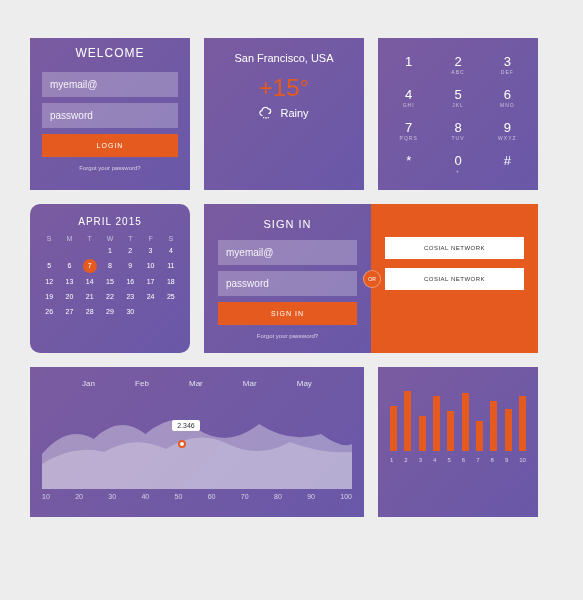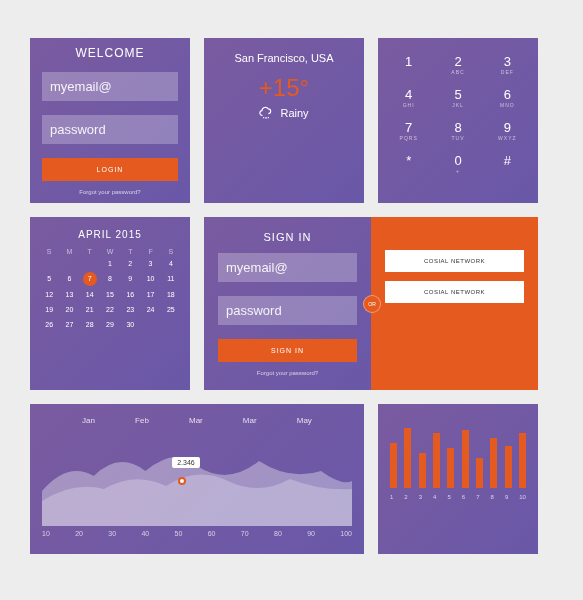--- a/index.html
+++ b/index.html
@@ -1,35 +1,35 @@
 <!DOCTYPE html>
 <html><head>
 <meta charset="utf-8">
 <style>
 * { margin: 0; padding: 0; box-sizing: border-box; }
 body { background: #ededed; font-family: Arial, sans-serif; width: 583px; height: 600px; padding: 38px 30px; }
 .grid { display: grid; grid-template-columns: 160px 160px 160px; gap: 14px 14px; }
 .card { background: linear-gradient(135deg, #7a5ba0 0%, #6958a8 100%); }
 .welcome { padding: 8px 12px; }
 .welcome h1 { color: #fff; font-size: 12px; font-weight: 300; text-align: center; letter-spacing: 1px; margin-bottom: 12px; }
-.input { background: rgba(255,255,255,0.25); border: none; width: 100%; padding: 7px 8px; margin-bottom: 14px; color: #fff; font-size: 13px; }
+.input { background: rgba(255,255,255,0.25); border: none; width: 100%; padding: 7px 8px; margin-bottom: 6px; color: #fff; font-size: 10px; }
 .input::placeholder { color: rgba(255,255,255,0.9); }
 .btn-orange { background: #e55a1f; border: none; width: 100%; padding: 8px; color: #fff; font-size: 7px; letter-spacing: 1px; cursor: pointer; }
 .forgot { color: rgba(255,255,255,0.7); font-size: 6px; text-align: center; margin-top: 8px; display: block; }
 .weather { padding: 14px 10px; text-align: center; }
 .weather .loc { color: #fff; font-size: 11px; font-weight: 300; margin-bottom: 10px; }
 .weather .temp { color: #e55a1f; font-size: 24px; font-weight: 300; text-align: center; }
 .weather .cond { color: #fff; font-size: 11px; margin-top: 4px; }
 .weather .cond-icon { display: inline-block; margin-right: 4px; vertical-align: middle; }
 .keypad { padding: 10px 6px; }
 .keypad-grid { display: grid; grid-template-columns: repeat(3, 1fr); gap: 0; }
 .key { text-align: center; padding: 6px 0; cursor: pointer; }
 .key .num { color: #fff; font-size: 13px; font-weight: 300; }
 .key .letters { color: rgba(255,255,255,0.6); font-size: 5px; letter-spacing: 1px; }
-.calendar { padding: 12px 10px; }
+.calendar { padding: 12px 10px; border-radius: 10px; }
 .calendar h1 { color: #fff; font-size: 10px; font-weight: 300; text-align: center; letter-spacing: 1px; margin-bottom: 8px; }
 .cal-grid { display: grid; grid-template-columns: repeat(7, 1fr); gap: 2px; }
 .cal-head { color: rgba(255,255,255,0.6); font-size: 7px; text-align: center; }
 .cal-day { color: #fff; font-size: 7px; text-align: center; padding: 3px 0; cursor: pointer; position: relative; }
 .cal-day.selected { background: #e55a1f; border-radius: 50%; width: 14px; height: 14px; margin: 0 auto; line-height: 8px; }
 .signin { grid-column: span 2; display: flex; }
 .signin-left { flex: 1; background: linear-gradient(135deg, #7a5ba0 0%, #6958a8 100%); padding: 14px 14px; }
 .signin-left h1 { color: #fff; font-size: 11px; font-weight: 300; text-align: center; letter-spacing: 1px; margin-bottom: 10px; }
 .signin-right { flex: 1; background: #e55a1f; padding: 32px 14px; position: relative; }
 .or { position: absolute; left: -8px; top: 50%; transform: translateY(-50%); background: #e55a1f; border: 1px solid rgba(255,255,255,0.4); border-radius: 50%; width: 18px; height: 18px; display: flex; align-items: center; justify-content: center; color: #fff; font-size: 5px; }

